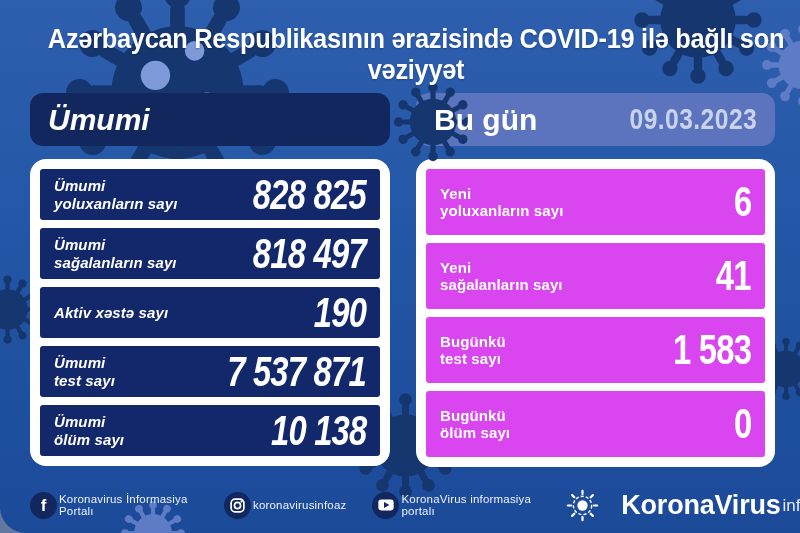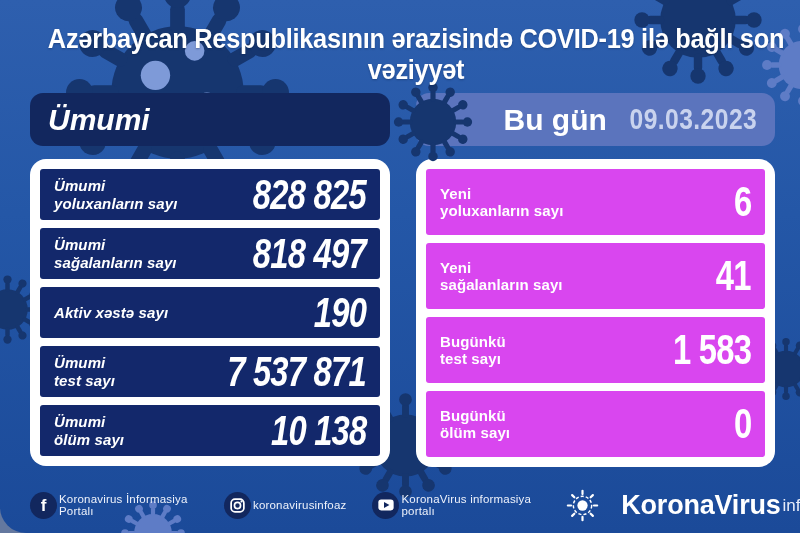--- a/index.html
+++ b/index.html
@@ -14,21 +14,21 @@
   .title{position:absolute;z-index:3;top:24px;left:0;right:0;text-align:center;
          font-size:27px;font-weight:700;letter-spacing:-.3px;transform:scaleX(.94);
          text-shadow:0 1px 2px rgba(10,25,60,.35);}
   
   .panel{position:absolute;z-index:2;top:93px;width:360px;}
   .panel.left{left:30px;font-style:italic;}
   .panel.right{left:416px;width:359px;}
   .panel-header{position:relative;height:53px;border-radius:13px;display:flex;
                 align-items:center;justify-content:space-between;padding:0 18px;}
   .panel.left .panel-header{background:#12275e;}
-  .panel.right .panel-header{background:#5b74bd;justify-content:flex-end;}
+  .panel.right .panel-header{background:#5b74bd;}
   .panel-header .hdr-label{position:relative;z-index:4;font-size:30px;font-weight:700;}
   .panel-header .hdr-date{position:relative;z-index:4;font-size:29px;font-weight:700;
                           color:#c9d3ee;transform:scaleX(.85);transform-origin:right center;
                           letter-spacing:.5px;}
   .hdr-virus{position:absolute;left:-26px;top:-14px;z-index:0;}
   .rows-box{margin-top:13px;background:#ffffff;border-radius:16px;padding:10px;}
   .row{display:flex;align-items:center;justify-content:space-between;
        padding:0 14px;border-radius:3px;margin-bottom:8px;}
   .row:last-child{margin-bottom:0;}
   .panel.left .row{background:#13286b;height:51px;}

